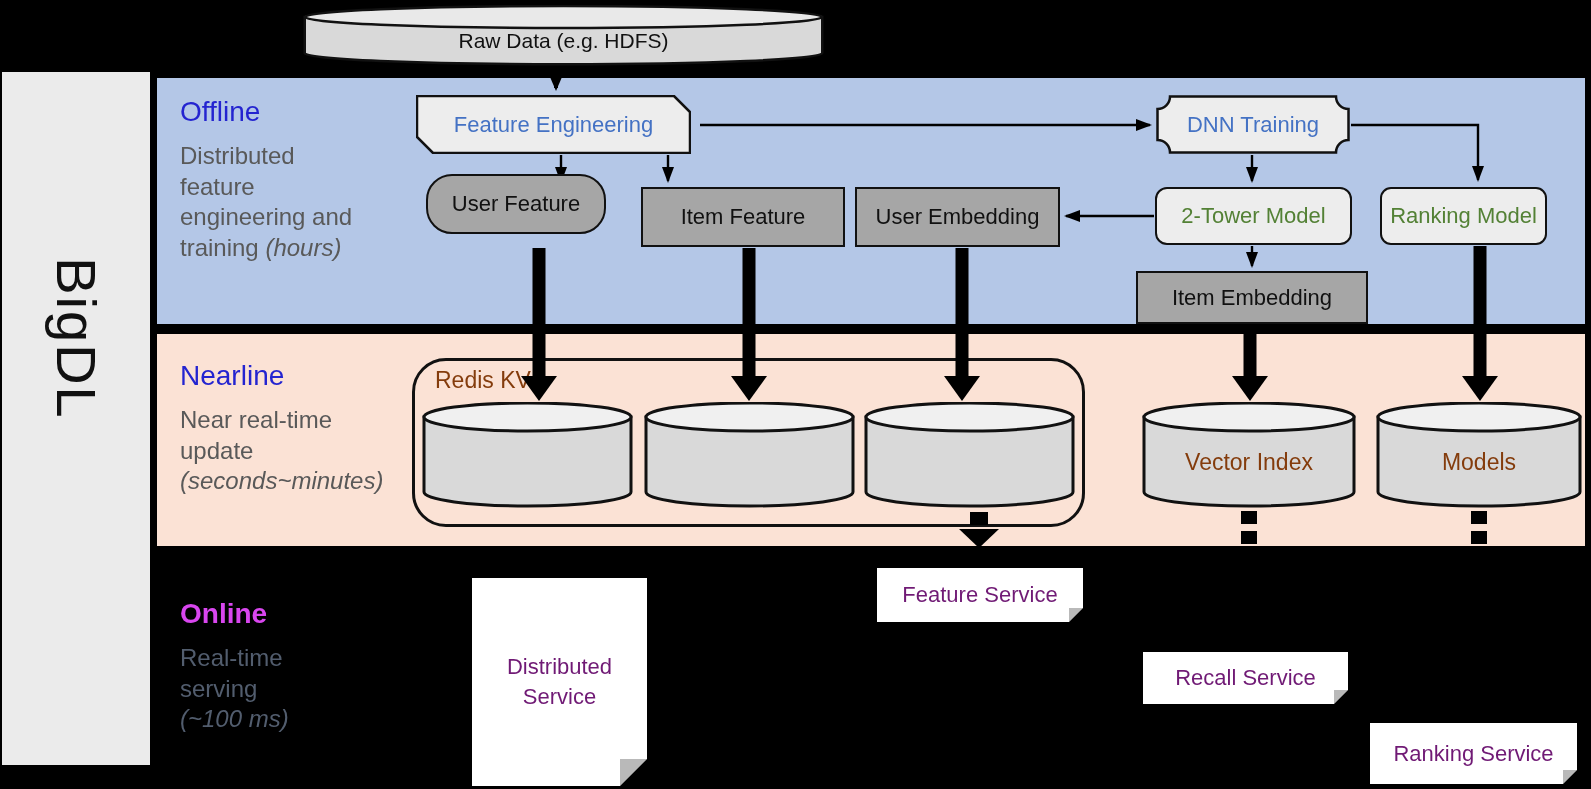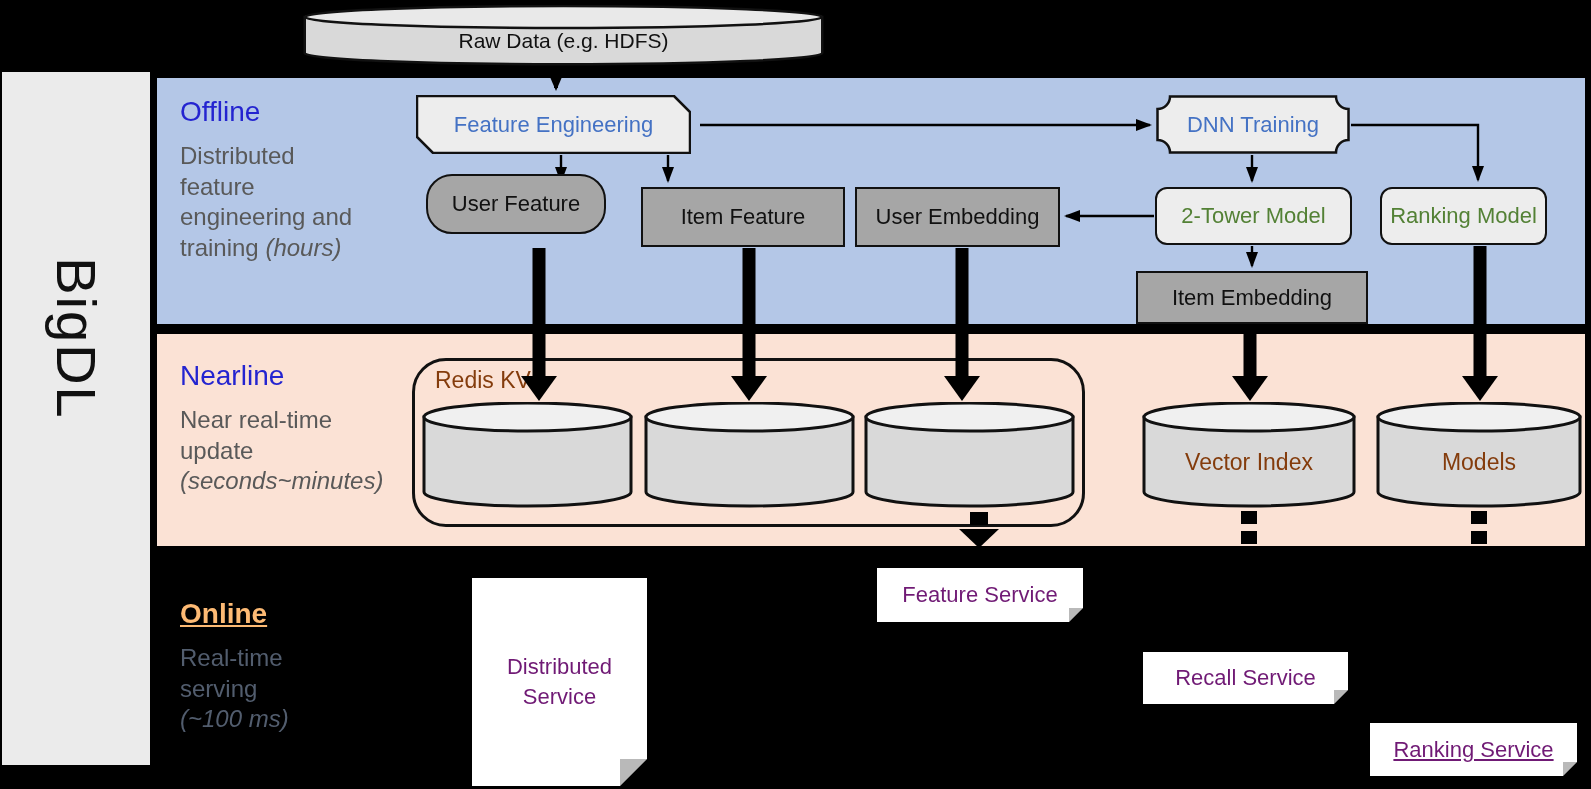--- a/index.html
+++ b/index.html
@@ -15,21 +15,21 @@
   .sidebar{position:absolute;left:2px;top:72px;width:148px;height:693px;background:#ebebeb;
            display:flex;align-items:center;justify-content:center;}
   .sidebar span{transform:rotate(90deg);font-size:56px;letter-spacing:2px;color:#111;
                 white-space:nowrap;margin-top:-160px;}
 
   
   .sec-label{position:absolute;left:180px;z-index:5;}
   .sec-title{font-size:28px;color:#2424d0;margin-bottom:13px;}
   .sec-sub{font-size:24px;color:#595959;line-height:1.28;}
   .sec-sub em{font-style:italic;}
-  .sec-label.online .sec-title{color:#fdba74;font-weight:bold;text-decoration:underline;}
+  .sec-label.online .sec-title{color:#d946ef;font-weight:bold;}
   .sec-label.online .sec-sub{color:#525d6e;}
 
   
   .node{position:absolute;display:flex;align-items:center;justify-content:center;
         box-sizing:border-box;z-index:6;font-size:22px;text-align:center;}
   .graybox{background:#a6a6a6;border:2.5px solid #111;color:#111;}
   .roundbox{background:#ededed;border:2.5px solid #111;border-radius:12px;color:#538135;}
   .shapebox{background:transparent;border:none;color:#4472c4;}
   .shapebox svg{position:absolute;left:0;top:0;}
   .shapebox span{position:relative;z-index:2;}
@@ -186,21 +186,21 @@
     <svg width="194" height="59" viewBox="0 0 194 59">
       <path d="M14,1.5 L180,1.5 A12.5 12.5 0 0 0 192.5,14 L192.5,45 A12.5 12.5 0 0 0 180,57.5 L14,57.5 A12.5 12.5 0 0 0 1.5,45 L1.5,14 A12.5 12.5 0 0 0 14,1.5 Z" fill="#ededed" stroke="#111" stroke-width="2.5"></path>
     </svg>
     <span>DNN Training</span>
   </div>
 
   <div class="node graybox" style="left:426px;top:174px;width:180px;height:60px;border-radius:26px;">User Feature</div>
   <div class="node graybox" style="left:641px;top:187px;width:204px;height:60px;">Item Feature</div>
   <div class="node graybox" style="left:855px;top:187px;width:205px;height:60px;">User Embedding</div>
   <div class="node roundbox" style="left:1155px;top:187px;width:197px;height:58px;">2-Tower Model</div>
-  <div class="node roundbox" style="left:1380px;top:187px;width:167px;height:58px;">Ranking Model</div>
+  <div class="node roundbox" style="left:1380px;top:187px;width:167px;height:58px;border-radius:11px;">Ranking Model</div>
   <div class="node graybox" style="left:1136px;top:271px;width:232px;height:53px;">Item Embedding</div>
 
   <div class="doc big" style="left:472px;top:578px;width:175px;height:208px;">Distributed Service</div>
   <div class="doc" style="left:877px;top:568px;width:206px;height:54px;">Feature Service</div>
   <div class="doc" style="left:1143px;top:652px;width:205px;height:52px;">Recall Service</div>
-  <div class="doc" style="left:1370px;top:723px;width:207px;height:53px;text-decoration:underline;">Ranking Service</div>
+  <div class="doc" style="left:1370px;top:723px;width:207px;height:61px;">Ranking Service</div>
 
 </div>
 
 </body></html>

